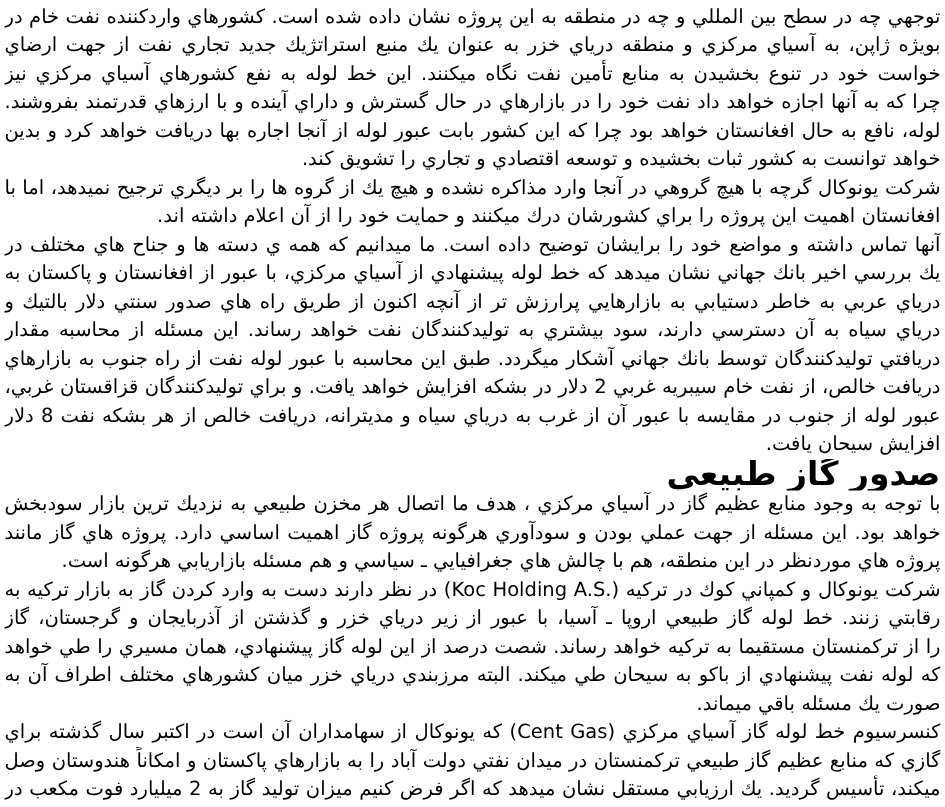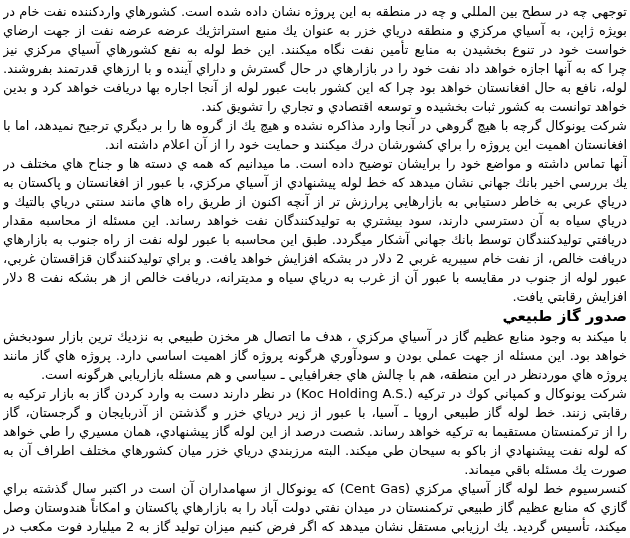--- a/index.html
+++ b/index.html
@@ -32,61 +32,61 @@
     line-height: 19px;
     height: 19px;
     overflow: hidden;
     white-space: normal;
   }
   .ln.last {
     text-align-last: right;
   }
   .heading {
     font-weight: bold;
-    font-size: 15px;
+    font-size: 22px;
     line-height: 21px;
     height: 21px;
     text-align: right;
     overflow: hidden;
   }
 </style>
 </head>
 <body>
 
 <div class="page">
 
   <div class="para">
     <div class="ln">توجهي چه در سطح بين المللي و چه در منطقه به اين پروژه نشان داده شده است. كشورهاي واردكننده نفت خام در آسيا،</div>
-    <div class="ln">بويژه ژاپن، به آسياي مركزي و منطقه درياي خزر به عنوان يك منبع استراتژيك عرضه عرضه نفت از جهت ارضاي</div>
+    <div class="ln">بويژه ژاپن، به آسياي مركزي و منطقه درياي خزر به عنوان يك منبع استراتژيك جديد تجاري نفت از جهت ارضاي</div>
     <div class="ln">خواست خود در تنوع بخشيدن به منابع تأمين نفت نگاه ميكنند. اين خط لوله به نفع كشورهاي آسياي مركزي نيز خواهد بود</div>
     <div class="ln">چرا كه به آنها اجازه خواهد داد نفت خود را در بازارهاي در حال گسترش و داراي آينده و با ارزهاي قدرتمند بفروشند. خط</div>
     <div class="ln">لوله، نافع به حال افغانستان خواهد بود چرا كه اين كشور بابت عبور لوله از آنجا اجاره بها دريافت خواهد كرد و بدين ترتيب</div>
     <div class="ln last">خواهد توانست به كشور ثبات بخشيده و توسعه اقتصادي و تجاري را تشويق كند.</div>
   </div>
 
   <div class="para">
     <div class="ln">شركت يونوكال گرچه با هيچ گروهي در آنجا وارد مذاكره نشده و هيچ يك از گروه ها را بر ديگري ترجيح نميدهد، اما با</div>
     <div class="ln last">افغانستان اهميت اين پروژه را براي كشورشان درك ميكنند و حمايت خود را از آن اعلام داشته اند.</div>
     <div class="ln">آنها تماس داشته و مواضع خود را برايشان توضيح داده است. ما ميدانيم كه همه ي دسته ها و جناح هاي مختلف در</div>
   </div>
 
   <div class="para">
     <div class="ln">يك بررسي اخير بانك جهاني نشان ميدهد كه خط لوله پيشنهادي از آسياي مركزي، با عبور از افغانستان و پاكستان به</div>
-    <div class="ln">درياي عربي به خاطر دستيابي به بازارهايي پرارزش تر از آنچه اكنون از طريق راه هاي مانند سنتي درياي بالتيك و</div>
+    <div class="ln">درياي عربي به خاطر دستيابي به بازارهايي پرارزش تر از آنچه اكنون از طريق راه هاي صدور سنتي دلار بالتيك و</div>
     <div class="ln">درياي سياه به آن دسترسي دارند، سود بيشتري به توليدكنندگان نفت خواهد رساند. اين مسئله از محاسبه مقدار خالص</div>
     <div class="ln">دريافتي توليدكنندگان توسط بانك جهاني آشكار ميگردد. طبق اين محاسبه با عبور لوله نفت از راه جنوب به بازارهاي آسيا،</div>
     <div class="ln">دريافت خالص، از نفت خام سيبريه غربي 2 دلار در بشكه افزايش خواهد يافت. و براي توليدكنندگان قزاقستان غربي، با</div>
     <div class="ln">عبور لوله از جنوب در مقايسه با عبور آن از غرب به درياي سياه و مديترانه، دريافت خالص از هر بشكه نفت 8 دلار</div>
-    <div class="ln last">افزايش رقابتي يافت.</div>
+    <div class="ln last">افزايش سيحان يافت.</div>
   </div>
 
   <div class="heading">صدور گاز طبيعي</div>
 
   <div class="para">
-    <div class="ln">با ميكند به وجود منابع عظيم گاز در آسياي مركزي ، هدف ما اتصال هر مخزن طبيعي به نزديك ترين بازار سودبخش</div>
+    <div class="ln">با توجه به وجود منابع عظيم گاز در آسياي مركزي ، هدف ما اتصال هر مخزن طبيعي به نزديك ترين بازار سودبخش</div>
     <div class="ln">خواهد بود. اين مسئله از جهت عملي بودن و سودآوري هرگونه پروژه گاز اهميت اساسي دارد. پروژه هاي گاز مانند ديگر</div>
     <div class="ln last">پروژه هاي موردنظر در اين منطقه، هم با چالش هاي جغرافيايي ـ سياسي و هم مسئله بازاريابي هرگونه است.</div>
   </div>
 
   <div class="para">
     <div class="ln">شركت يونوكال و كمپاني كوك در تركيه ‎(Koc Holding A.S.)‎ در نظر دارند دست به وارد كردن گاز به بازار تركيه به طور</div>
     <div class="ln">رقابتي زنند. خط لوله گاز طبيعي اروپا ـ آسيا، با عبور از زير درياي خزر و گذشتن از آذربايجان و گرجستان، گاز طبيعي</div>
     <div class="ln">را از تركمنستان مستقيما به تركيه خواهد رساند. شصت درصد از اين لوله گاز پيشنهادي، همان مسيري را طي خواهد كرد</div>
     <div class="ln">كه لوله نفت پيشنهادي از باكو به سيحان طي ميكند. البته مرزبندي درياي خزر ميان كشورهاي مختلف اطراف آن به صورت</div>
     <div class="ln last">صورت يك مسئله باقي ميماند.</div>

